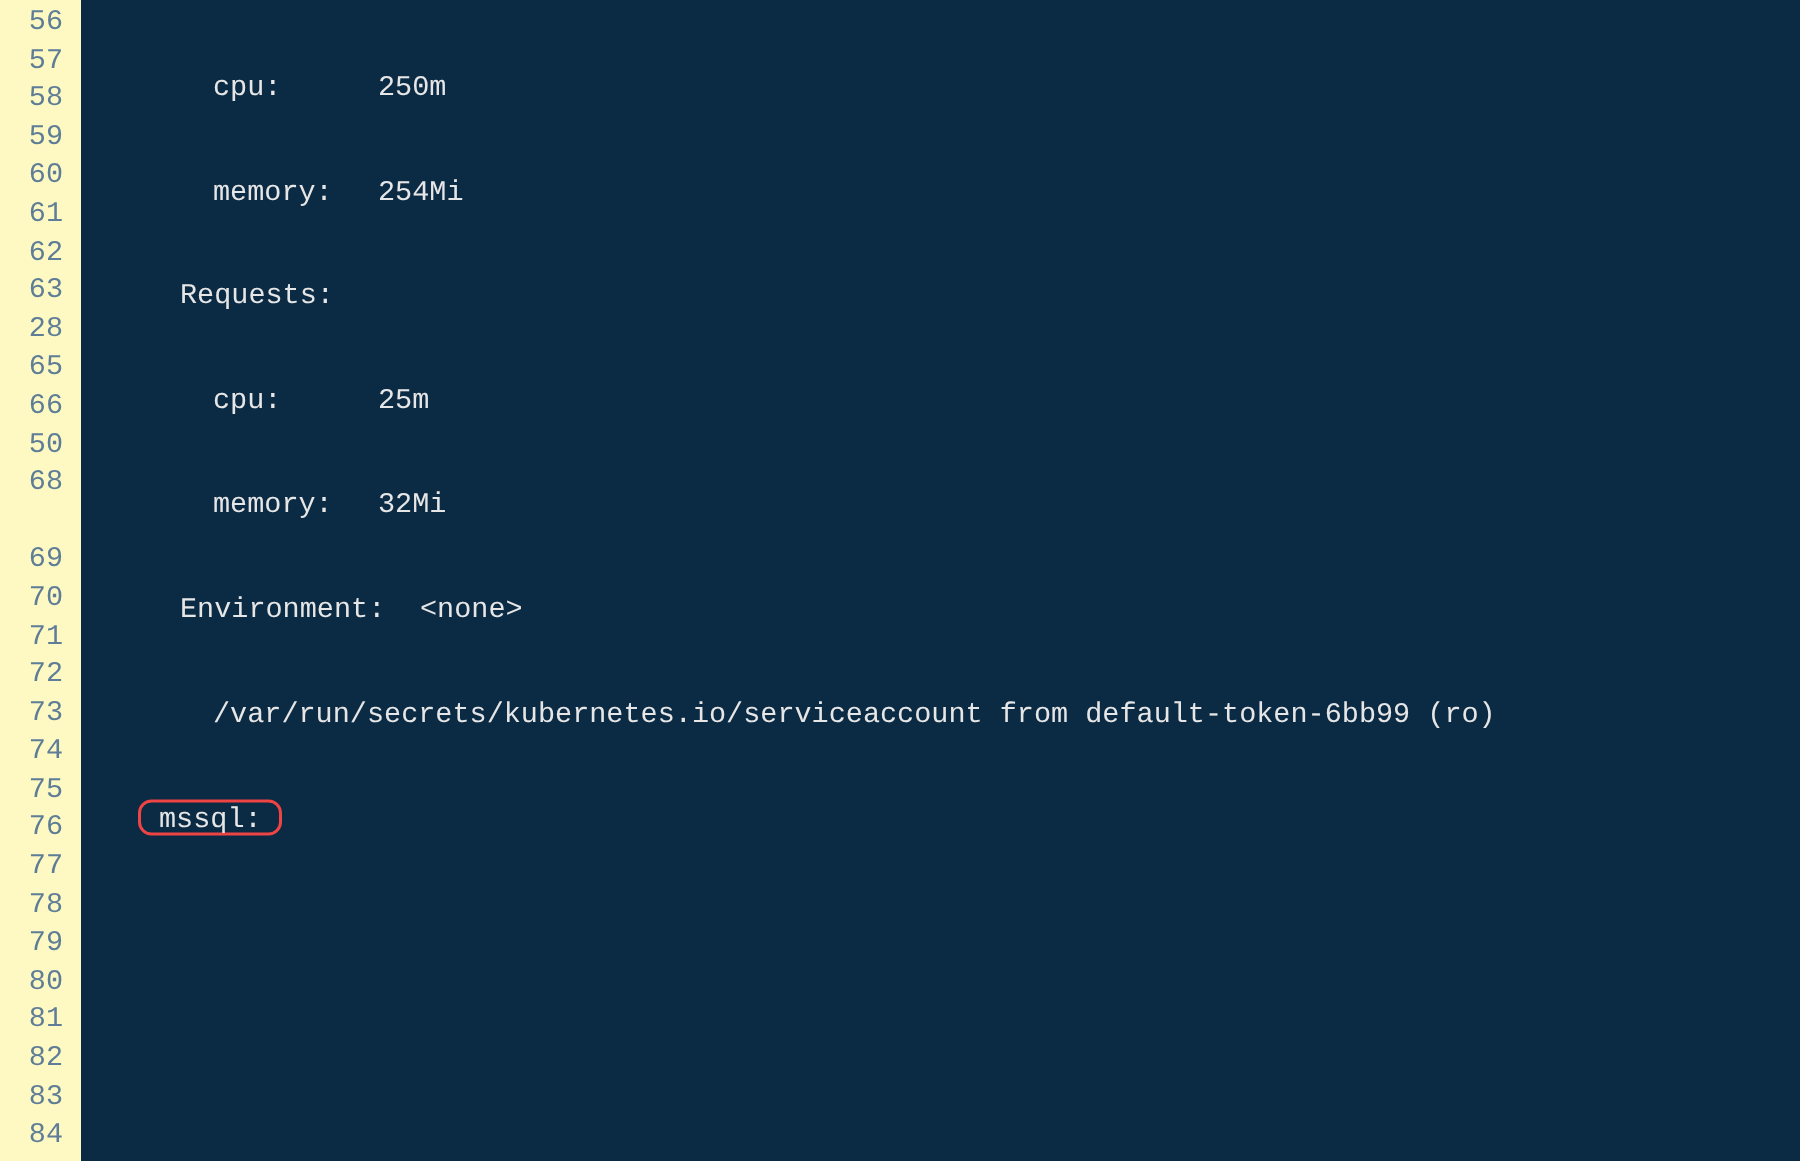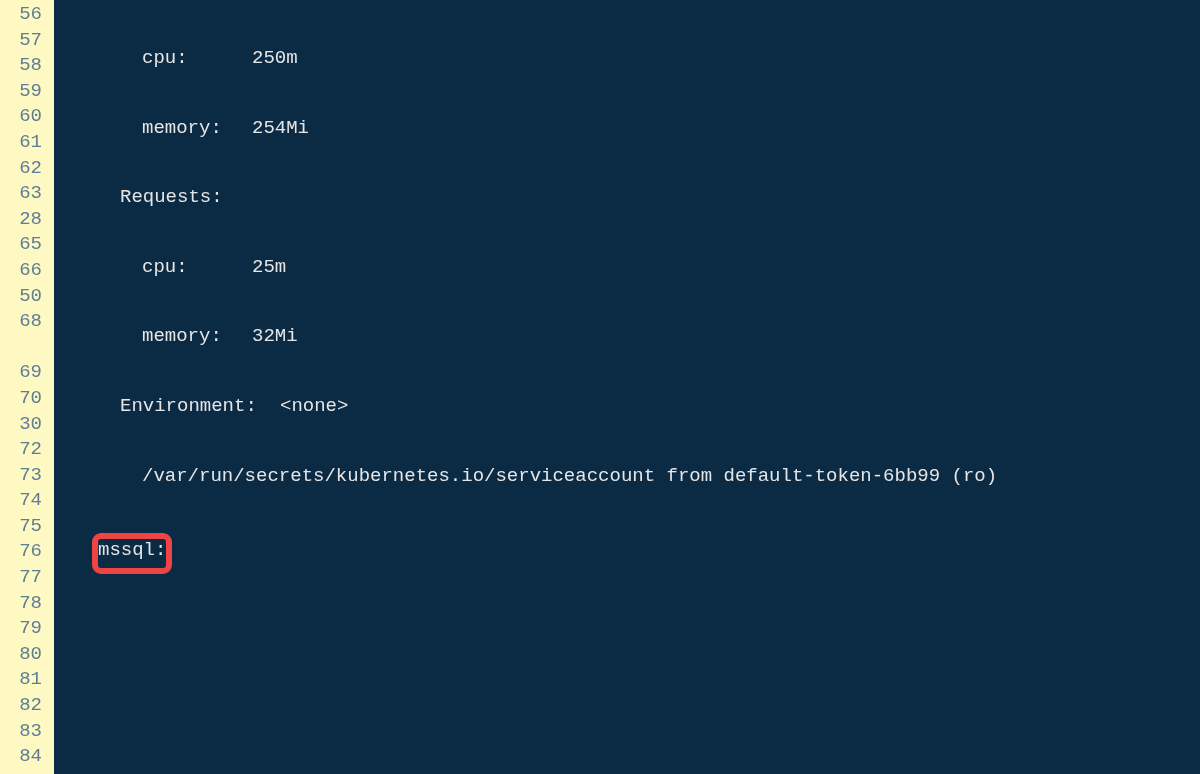--- a/index.html
+++ b/index.html
@@ -36,26 +36,26 @@
   }
   .content .row {
     height: 25.6px;
     line-height: 25.6px;
   }
   .ind4  { padding-left: 44px; }
   .ind6  { padding-left: 66px; }
   .ind8  { padding-left: 88px; }
   .hl {
     display: inline-block;
-    border: 6px solid #ef4444;
+    border: 2px solid #ef4444;
     border-radius: 9px;
-    padding: 0 0;
+    padding: 0 12px;
     margin-left: -6px;
     line-height: 22px;
-    height: 41px;
+    height: 24px;
   }
   .lblA { display:inline-block; min-width: 110px; }
   .lblB { display:inline-block; min-width: 180px; }
 </style>
 </head>
 <body>
 
 <div class="editor">
   <div class="gutter">
     <div class="ln">56</div>
@@ -66,21 +66,21 @@
     <div class="ln">61</div>
     <div class="ln">62</div>
     <div class="ln">63</div>
     <div class="ln">28</div>
     <div class="ln">65</div>
     <div class="ln">66</div>
     <div class="ln">50</div>
     <div class="ln" style="height:51.2px;line-height:25.6px;">68</div>
     <div class="ln">69</div>
     <div class="ln">70</div>
-    <div class="ln">30</div>
+    <div class="ln">71</div>
     <div class="ln">72</div>
     <div class="ln">73</div>
     <div class="ln">74</div>
     <div class="ln">75</div>
     <div class="ln">76</div>
     <div class="ln">77</div>
     <div class="ln">78</div>
     <div class="ln">79</div>
     <div class="ln">80</div>
     <div class="ln">81</div>

